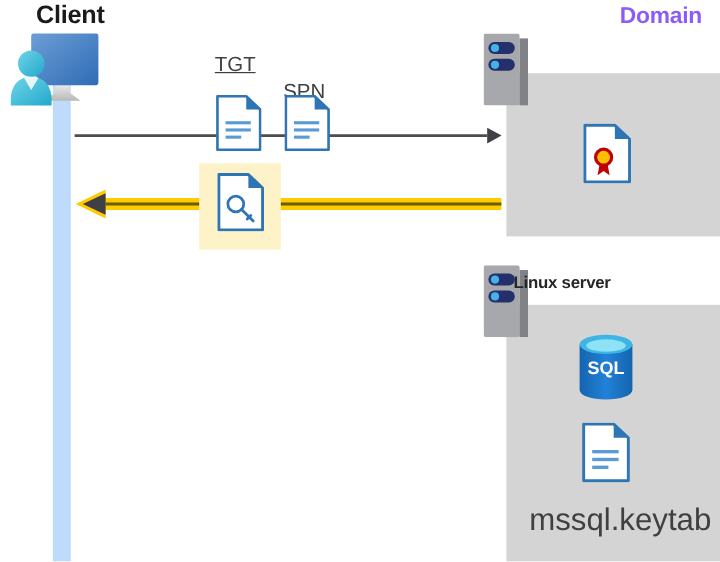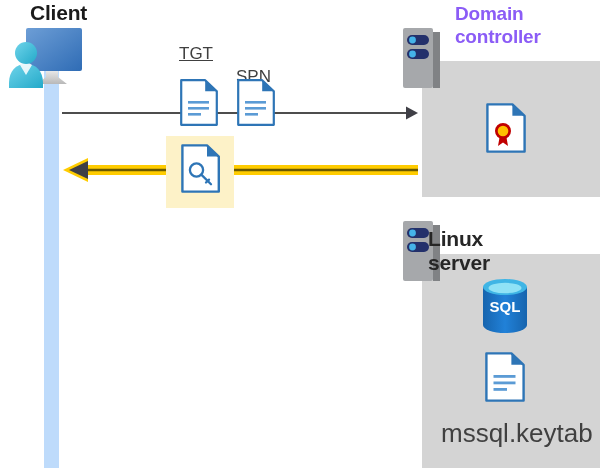--- a/index.html
+++ b/index.html
@@ -1,25 +1,25 @@
 <!DOCTYPE html>
 <html><head>
 <meta charset="utf-8">
 <style>
   html,body{margin:0;padding:0;background:#ffffff;}
   body{width:600px;height:468px;position:relative;overflow:hidden;
        font-family:"Liberation Sans","DejaVu Sans",sans-serif;}
 
-  .stage{position:absolute;left:0;top:0;width:536px;height:468px;}
+  .stage{position:absolute;left:0;top:0;width:536px;height:468px;text-align:right;}
 
   
   .hdr{position:absolute;font-weight:bold;color:#1a1a1a;letter-spacing:-0.2px;}
   #client-title{left:30px;top:1px;font-size:21px;}
   #dc-title{left:455px;top:2px;font-size:19px;line-height:23px;width:130px;color:#8b5cf6;}
-  #linux-title{left:428px;top:227px;font-size:21px;color:#262626;}
+  #linux-title{left:428px;top:227px;font-size:14px;color:#262626;}
 
   .doclabel{position:absolute;font-size:17px;color:#404040;}
   #tgt-label{left:179px;top:44px;text-decoration:underline;}
   #spn-label{left:236px;top:56px;margin-top:11px;}
 
   #keytab-label{position:absolute;left:441px;top:418px;font-size:26px;color:#404040;}
 
   
   .graybox{position:absolute;background:#d4d4d4;}
   #dc-box{left:422px;top:61px;width:178px;height:136px;}
@@ -139,21 +139,20 @@
     <rect x="0" y="0" width="30" height="60" rx="2" fill="#a6a8ab"></rect>
     <rect x="30" y="4" width="7" height="56" fill="#808285"></rect>
     <rect x="4" y="7" width="22" height="10" rx="5" fill="#23306b"></rect>
     <circle cx="9.5" cy="12" r="3.4" fill="#45b3e8"></circle>
     <rect x="4" y="21" width="22" height="10" rx="5" fill="#23306b"></rect>
     <circle cx="9.5" cy="26" r="3.4" fill="#45b3e8"></circle>
   </svg>
 
   <div class="hdr" id="dc-title">
     <span>Domain</span><br>
-    <span>controller</span>
   </div>
 
   <svg class="docicon" id="cert-doc" viewBox="0 0 40 50">
     <path d="M1.4 1.4 h25 l12.2 11.4 v35.8 h-37.2 z" fill="#ffffff" stroke="#2e75b6" stroke-width="2.4" stroke-linejoin="round"></path>
     <path d="M26.4 1.4 l12.2 11.4 h-12.2 z" fill="#2e75b6"></path>
 
     <path d="M14.5 29 l-2.5 14 l5 -3.5 l5 3.5 l-2.5 -14 z" fill="#c00000"></path>
 
     <circle cx="17" cy="28" r="8" fill="#c00000"></circle>
     <circle cx="17" cy="28" r="5.3" fill="#ffc000"></circle>

